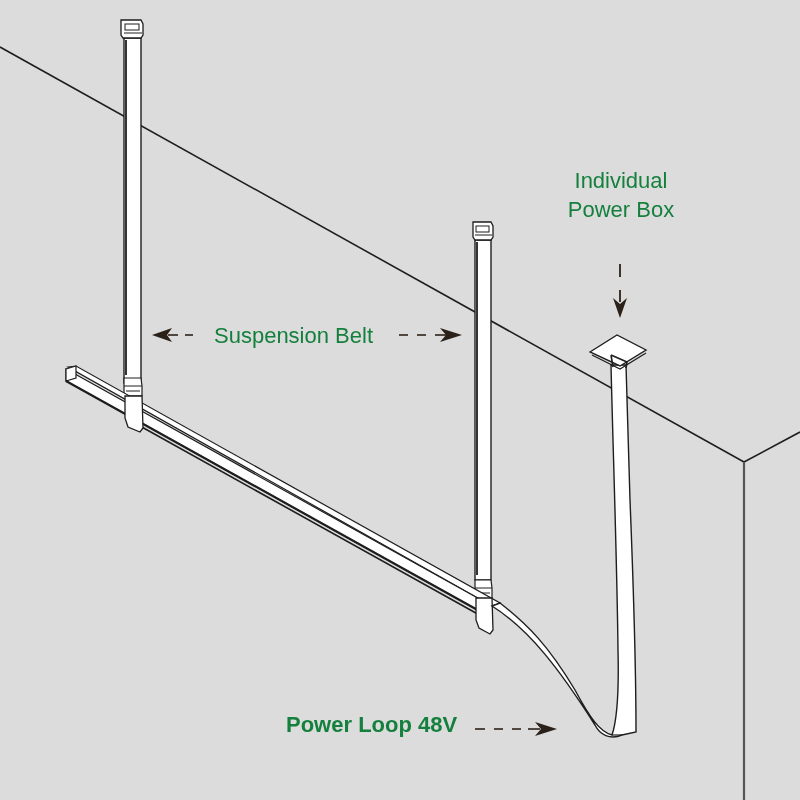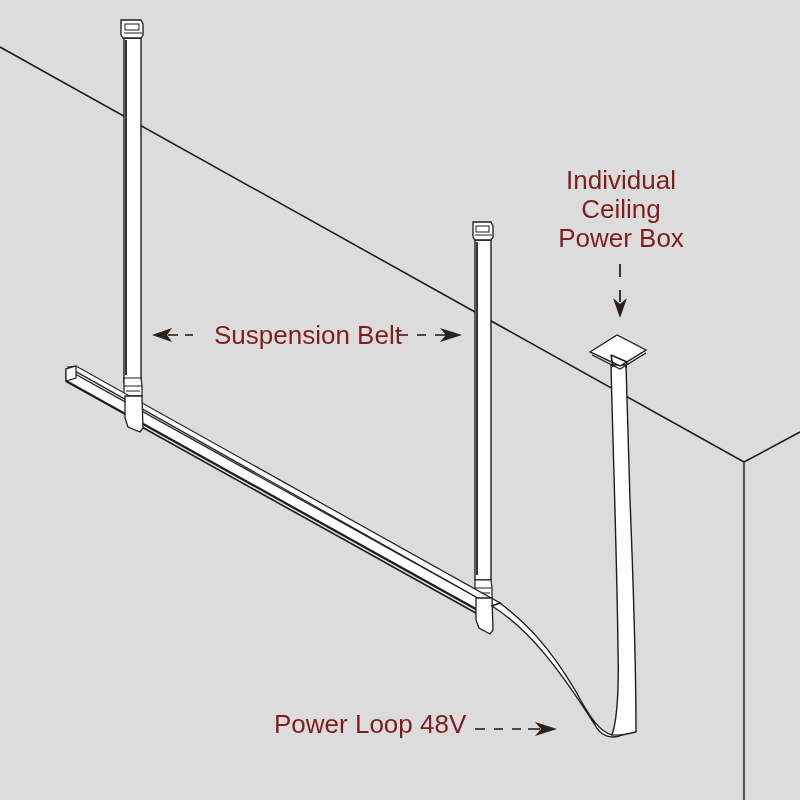--- a/index.html
+++ b/index.html
@@ -1,22 +1,22 @@
 <!DOCTYPE html>
 <html><head>
   <meta charset="utf-8">
   <style>
     html, body { margin: 0; padding: 0; }
     body { width: 800px; height: 800px; background: #dcdcdc; overflow: hidden; position: relative; font-family: "Liberation Sans", sans-serif; }
     #diagram { position: absolute; left: 0; top: 0; width: 800px; height: 800px; }
-    .label { position: absolute; color: #7f1d1d; font-family: "Liberation Sans", sans-serif; font-size: 26px; line-height: 29px; white-space: nowrap; }
+    .label { position: absolute; color: #15803d; font-family: "Liberation Sans", sans-serif; font-size: 22px; line-height: 29px; white-space: nowrap; }
     .feedbox-label { left: 548px; top: 166px; width: 146px; text-align: center; }
     .feedbox-label span { display: block; }
     .belt-label { left: 214px; top: 321px; }
-    .loop-label { left: 274px; top: 710px; }
+    .loop-label { left: 286px; top: 710px; font-weight: bold; }
   </style>
 </head>
 <body>
 
 <svg id="diagram" viewBox="0 0 800 800" xmlns="http://www.w3.org/2000/svg">
 
   <g stroke="#1e1e1e" fill="none">
     <line x1="0" y1="47" x2="744" y2="462" stroke-width="1.6"></line>
     <line x1="744" y1="462" x2="800" y2="432" stroke-width="1.6"></line>
     <line x1="744" y1="462" x2="744" y2="800" stroke="#555" stroke-width="2.2"></line>
@@ -104,19 +104,18 @@
       <line x1="494" y1="729" x2="503" y2="729" stroke-width="1.6"></line>
       <line x1="512" y1="729" x2="521" y2="729" stroke-width="1.6"></line>
       <line x1="528" y1="729" x2="540" y2="729" stroke-width="1.6"></line>
       <path d="M557 729 L535 722 L541 729 L535 736 Z" stroke="none"></path>
     </g>
   </g>
 </svg>
 
 <div class="label feedbox-label">
   <span>Individual</span>
-  <span>Ceiling</span>
   <span>Power Box</span>
 </div>
 
 <div class="label belt-label">Suspension Belt</div>
 
 <div class="label loop-label">Power Loop 48V</div>
 
 </body></html>

